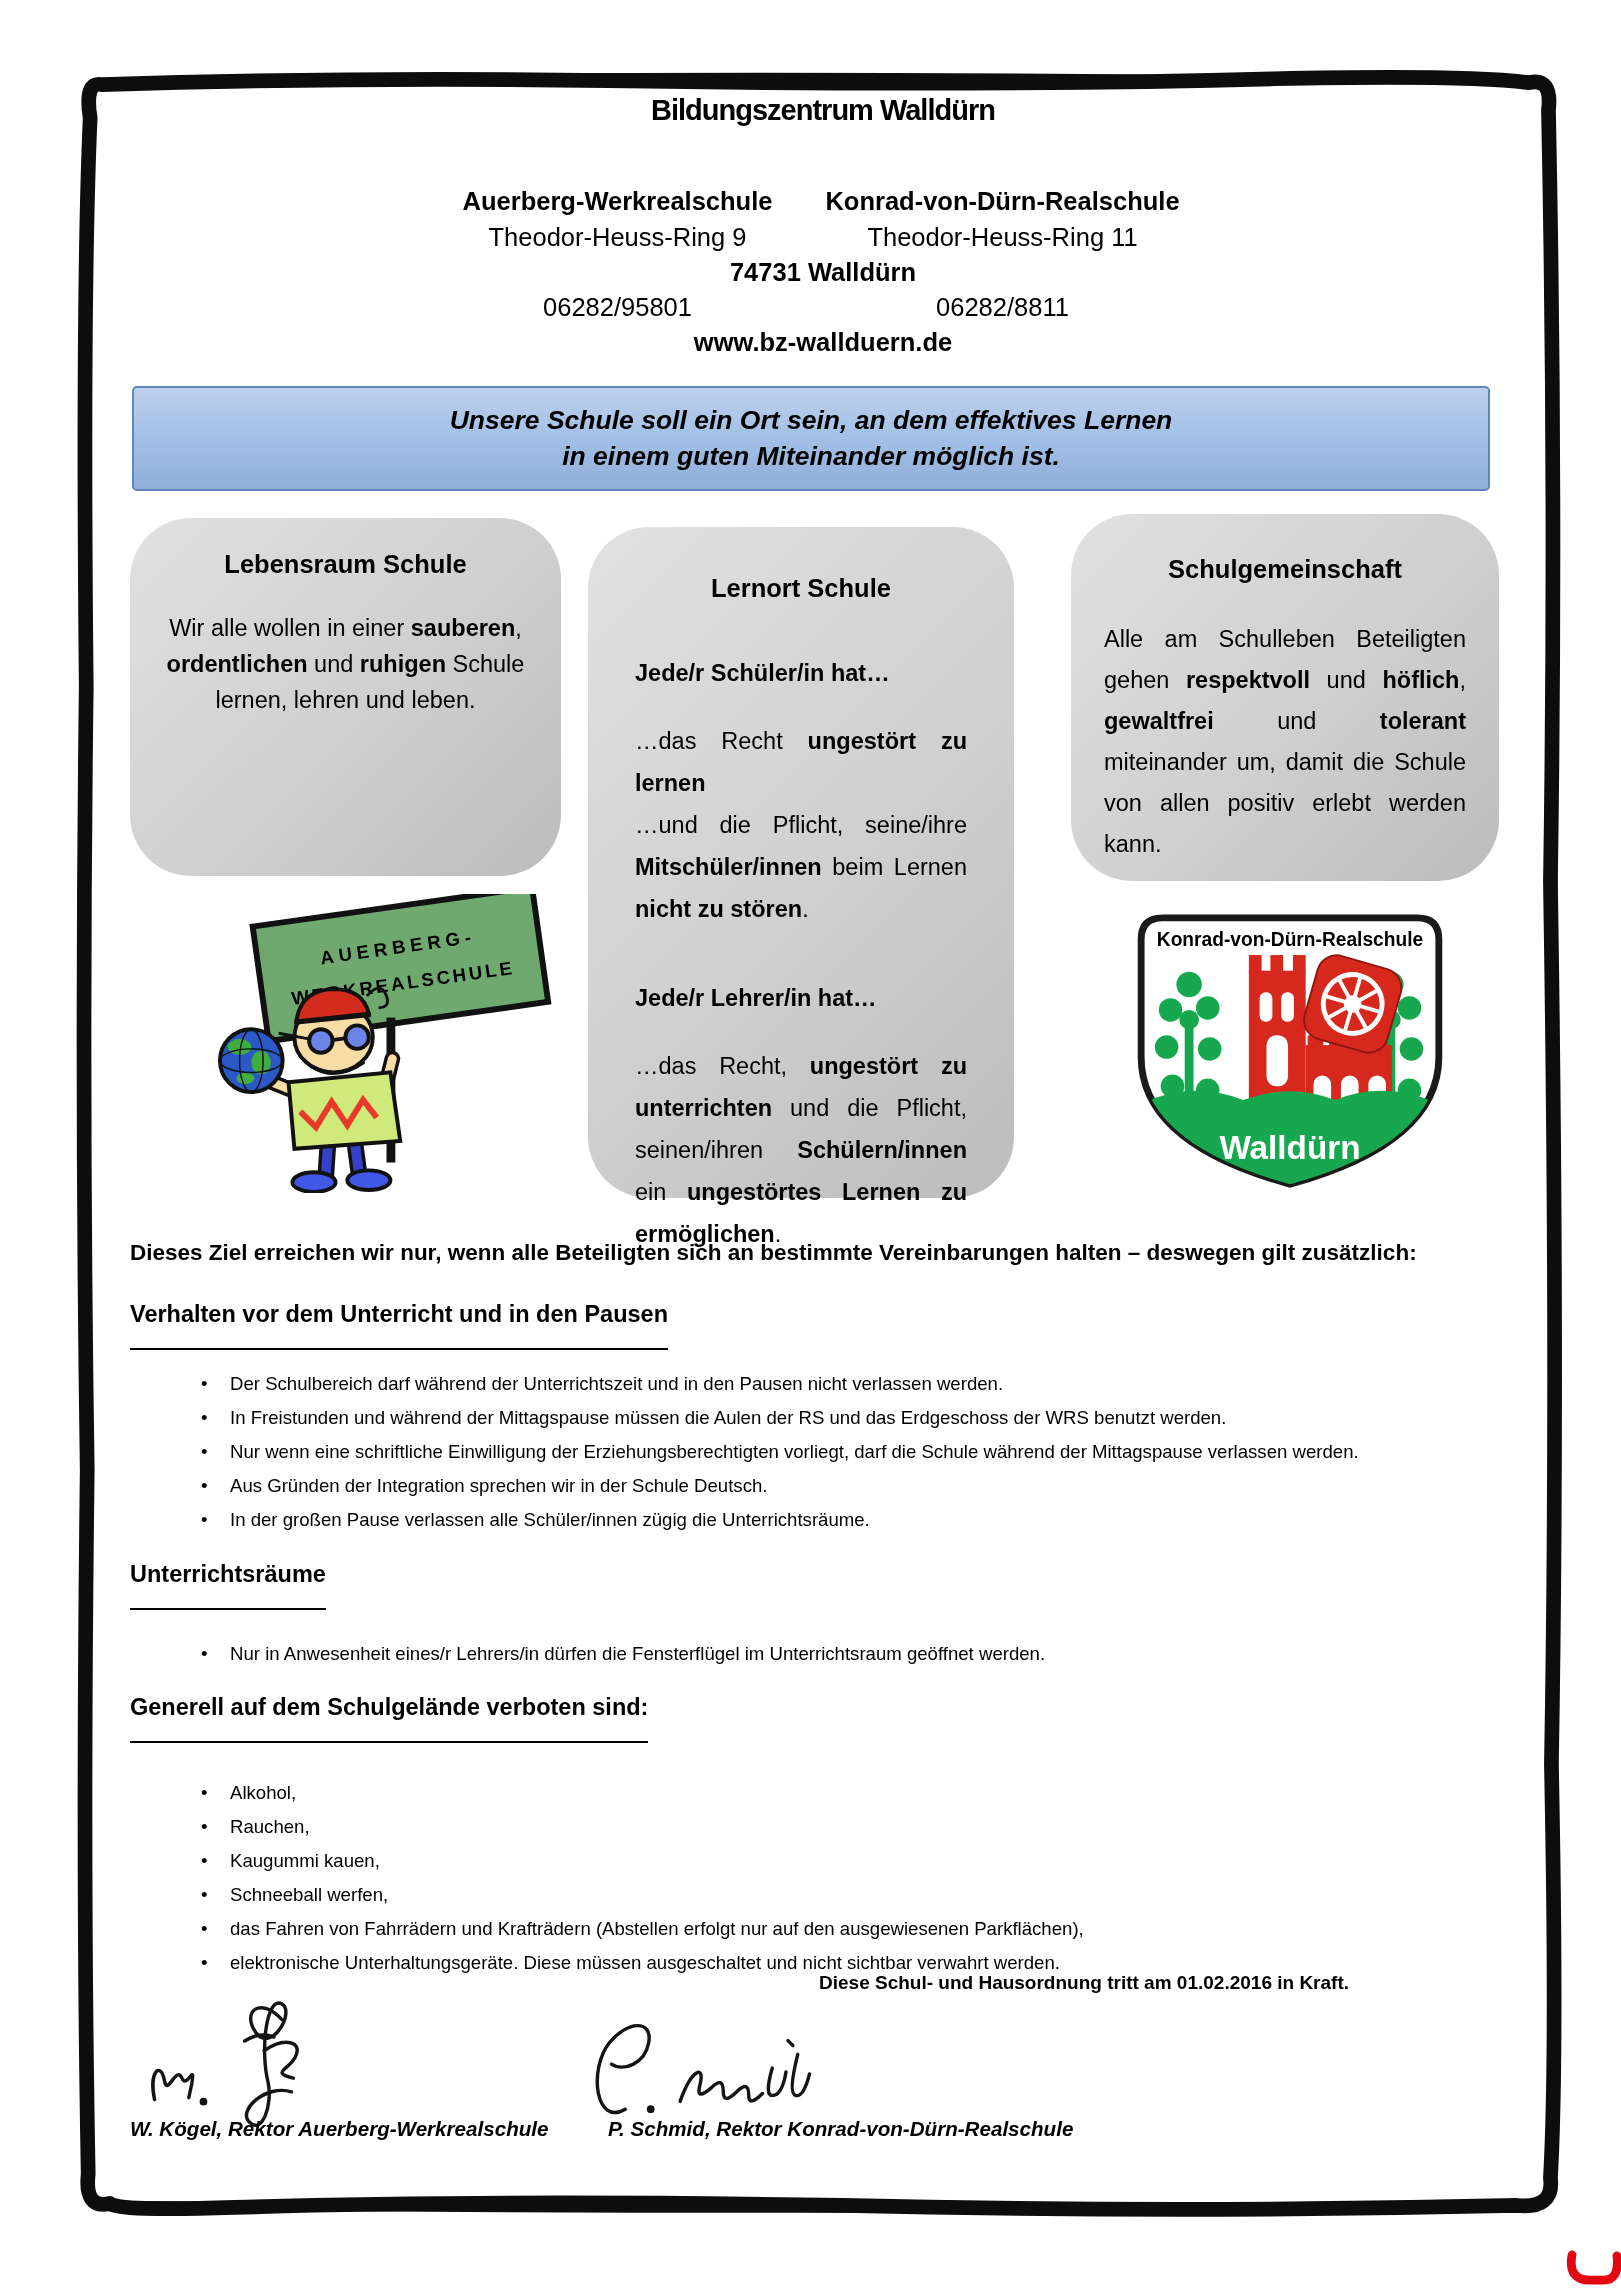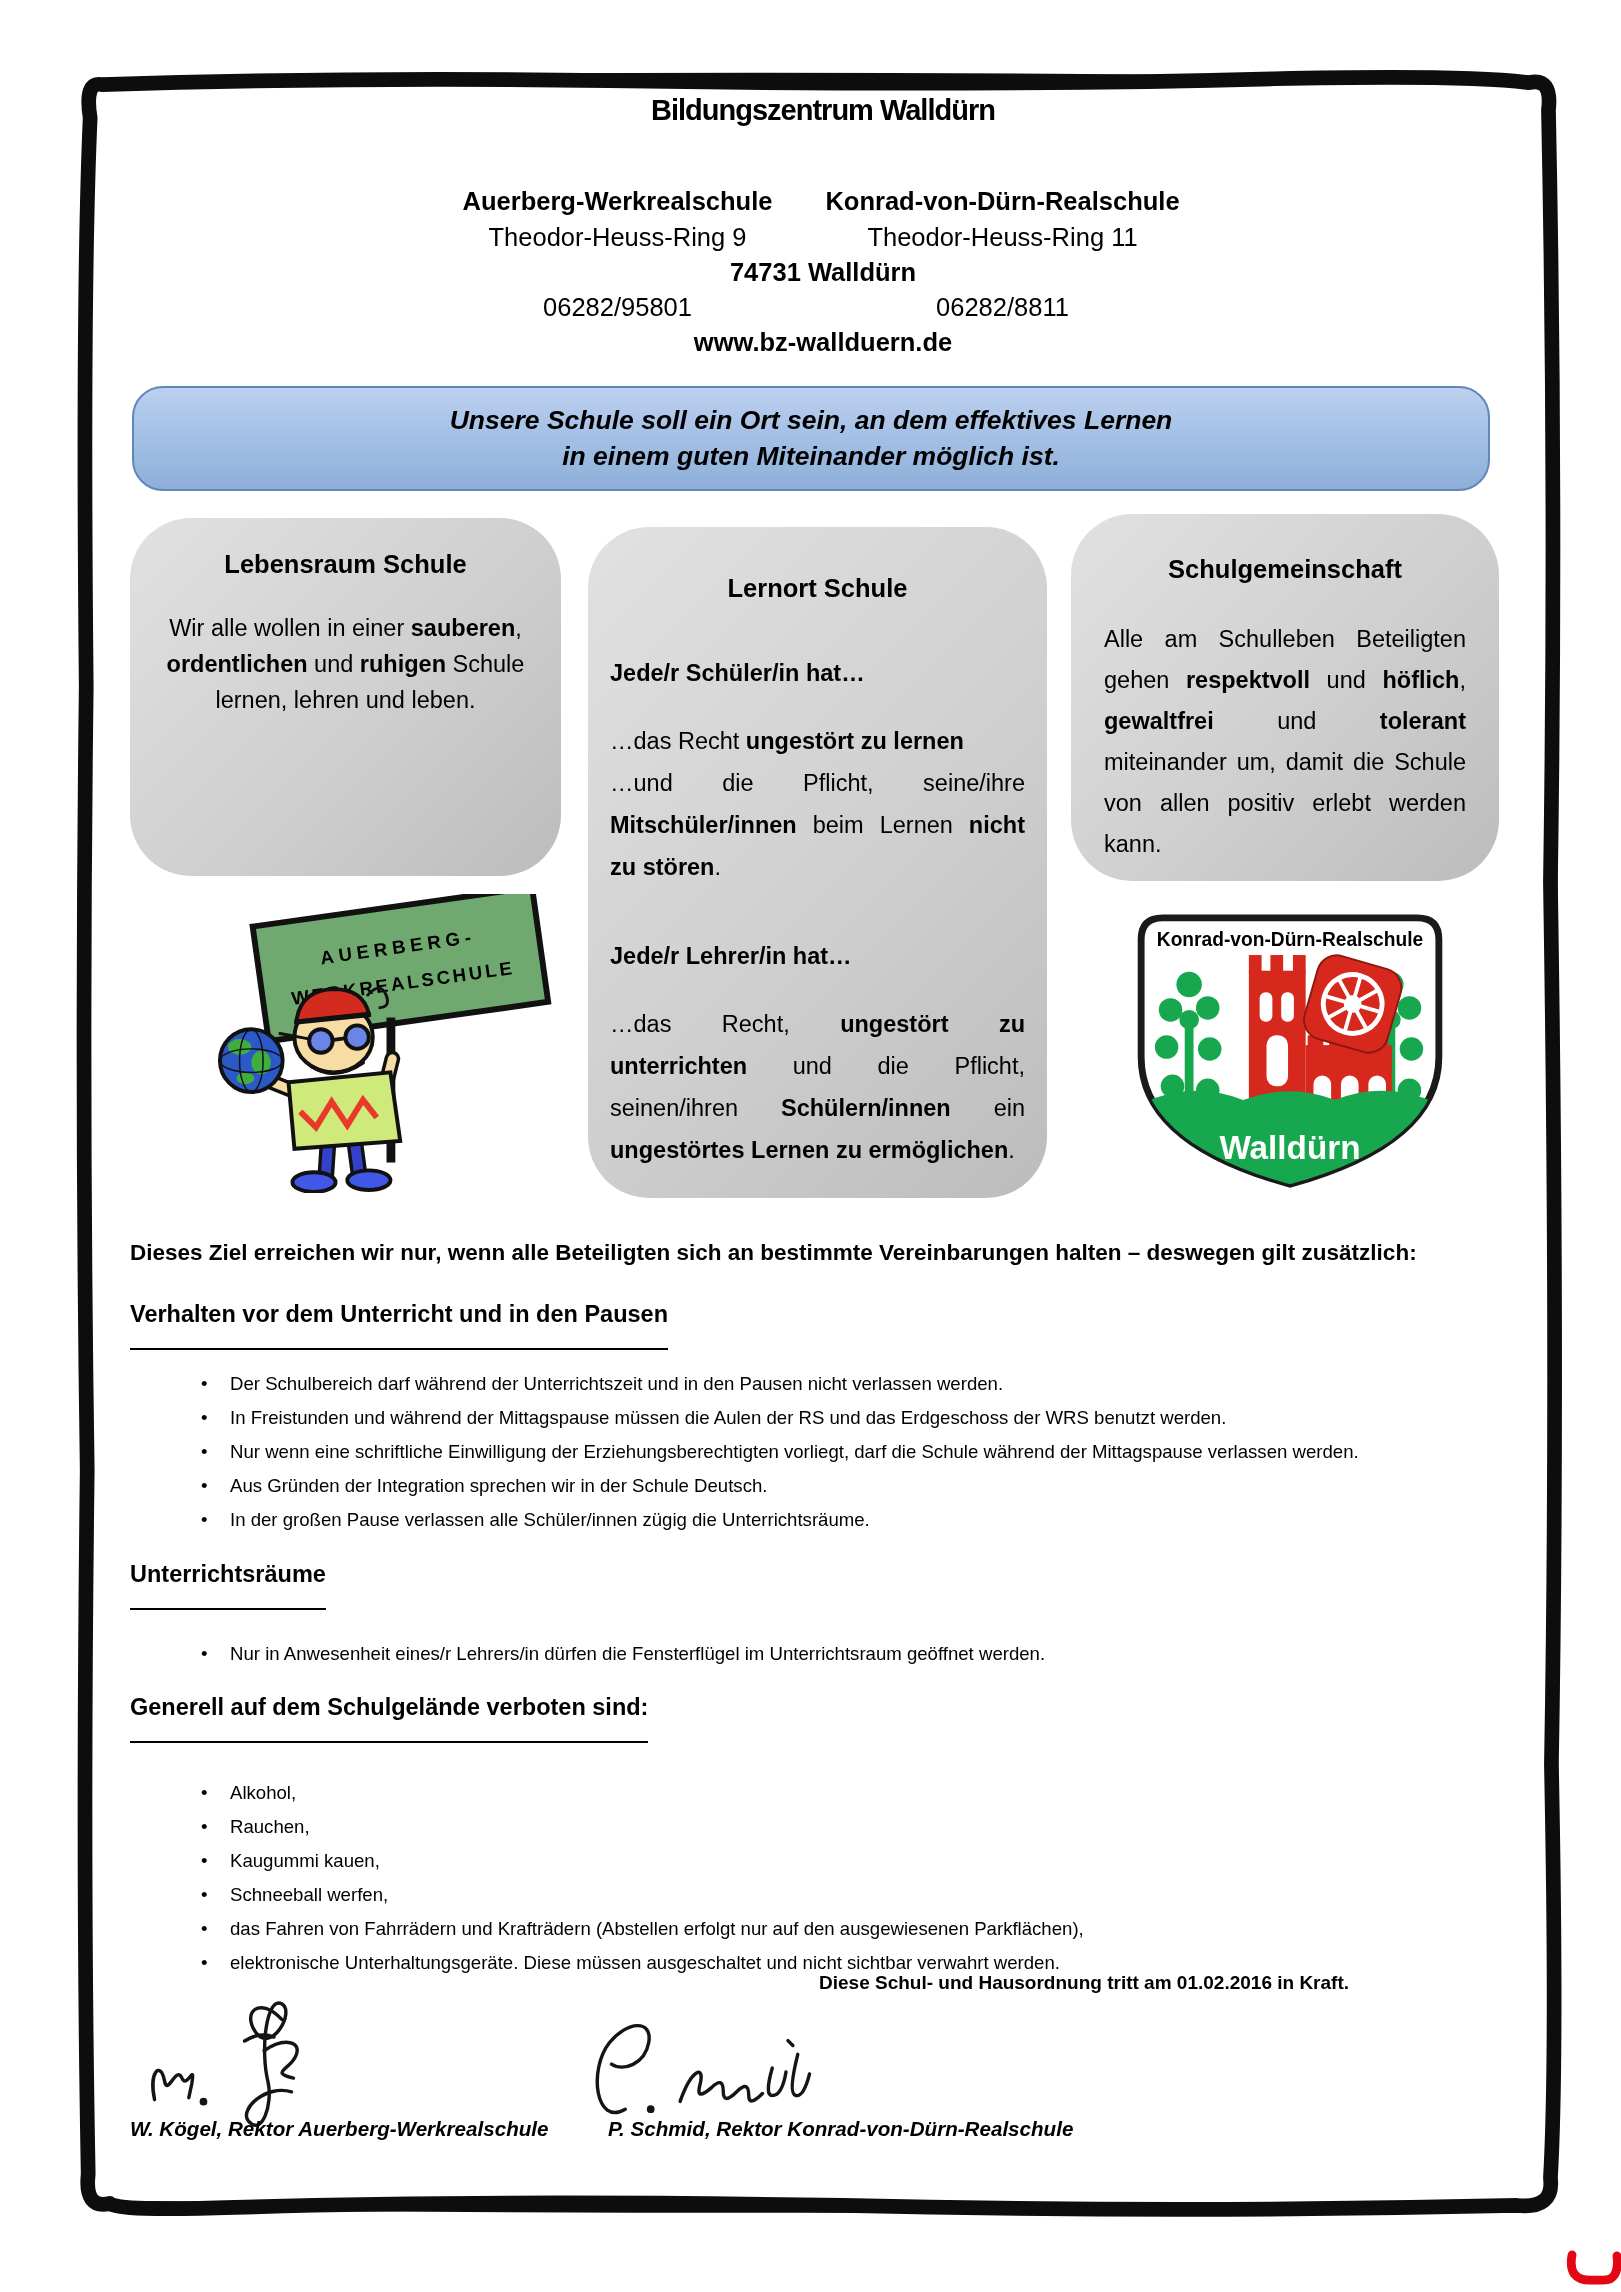--- a/index.html
+++ b/index.html
@@ -10,32 +10,32 @@
   
   .title{position:absolute;left:93px;top:94px;width:1460px;margin:0;text-align:center;
          font-size:29px;font-weight:bold;letter-spacing:-1px;}
   .hline{position:absolute;left:93px;width:1460px;height:35px;font-size:25.5px;line-height:35px;}
   .hline .c1{position:absolute;left:309px;width:431px;text-align:center;}
   .hline .c2{position:absolute;left:694px;width:431px;text-align:center;}
   .hline.center{text-align:center;}
   .b{font-weight:bold;}
   
   .banner{position:absolute;left:132px;top:386px;width:1358px;height:105px;box-sizing:border-box;
-          border:2px solid #5f87bd;border-radius:31px;
+          border:2px solid #5f87bd;border-radius:5px;
           background:linear-gradient(#bdd0ee 0%,#a5c1e6 45%,#8fafd9 100%);
           display:flex;flex-direction:column;justify-content:center;gap:5px;text-align:center;
           font-weight:bold;font-style:italic;font-size:26.5px;}
   
   .gbox{position:absolute;box-sizing:border-box;border-radius:61px;
         background:linear-gradient(135deg,#e1e1e1 0%,#cfcfcf 55%,#bcbcbc 100%);}
   .gbox h2{margin:0;font-size:25.5px;text-align:center;font-weight:bold;}
   #box1{left:130px;top:518px;width:431px;height:358px;padding:32px 31px;text-align:center;}
   #box1 h2{margin-bottom:31px;}
   #box1 p{margin:0;font-size:23.5px;line-height:36px;}
-  #box2{left:588px;top:527px;width:459px;height:671px;padding:47px 22px;}
+  #box2{left:588px;top:527px;width:426px;height:671px;padding:47px 47px;}
   #box2 h2{margin-bottom:57px;}
   .sub{font-size:23.5px;font-weight:bold;margin:0 0 33px;}
   .sub2{margin-top:55px;}
   .just{margin:0;font-size:23.5px;line-height:42px;text-align:justify;}
   #box3{left:1071px;top:514px;width:428px;height:367px;padding:41px 33px;}
   #box3 h2{margin-bottom:35px;}
   #box3 .just{line-height:41px;}
   
   .mascot{position:absolute;left:218px;top:894px;}
   .crest{position:absolute;left:1133px;top:910px;}

